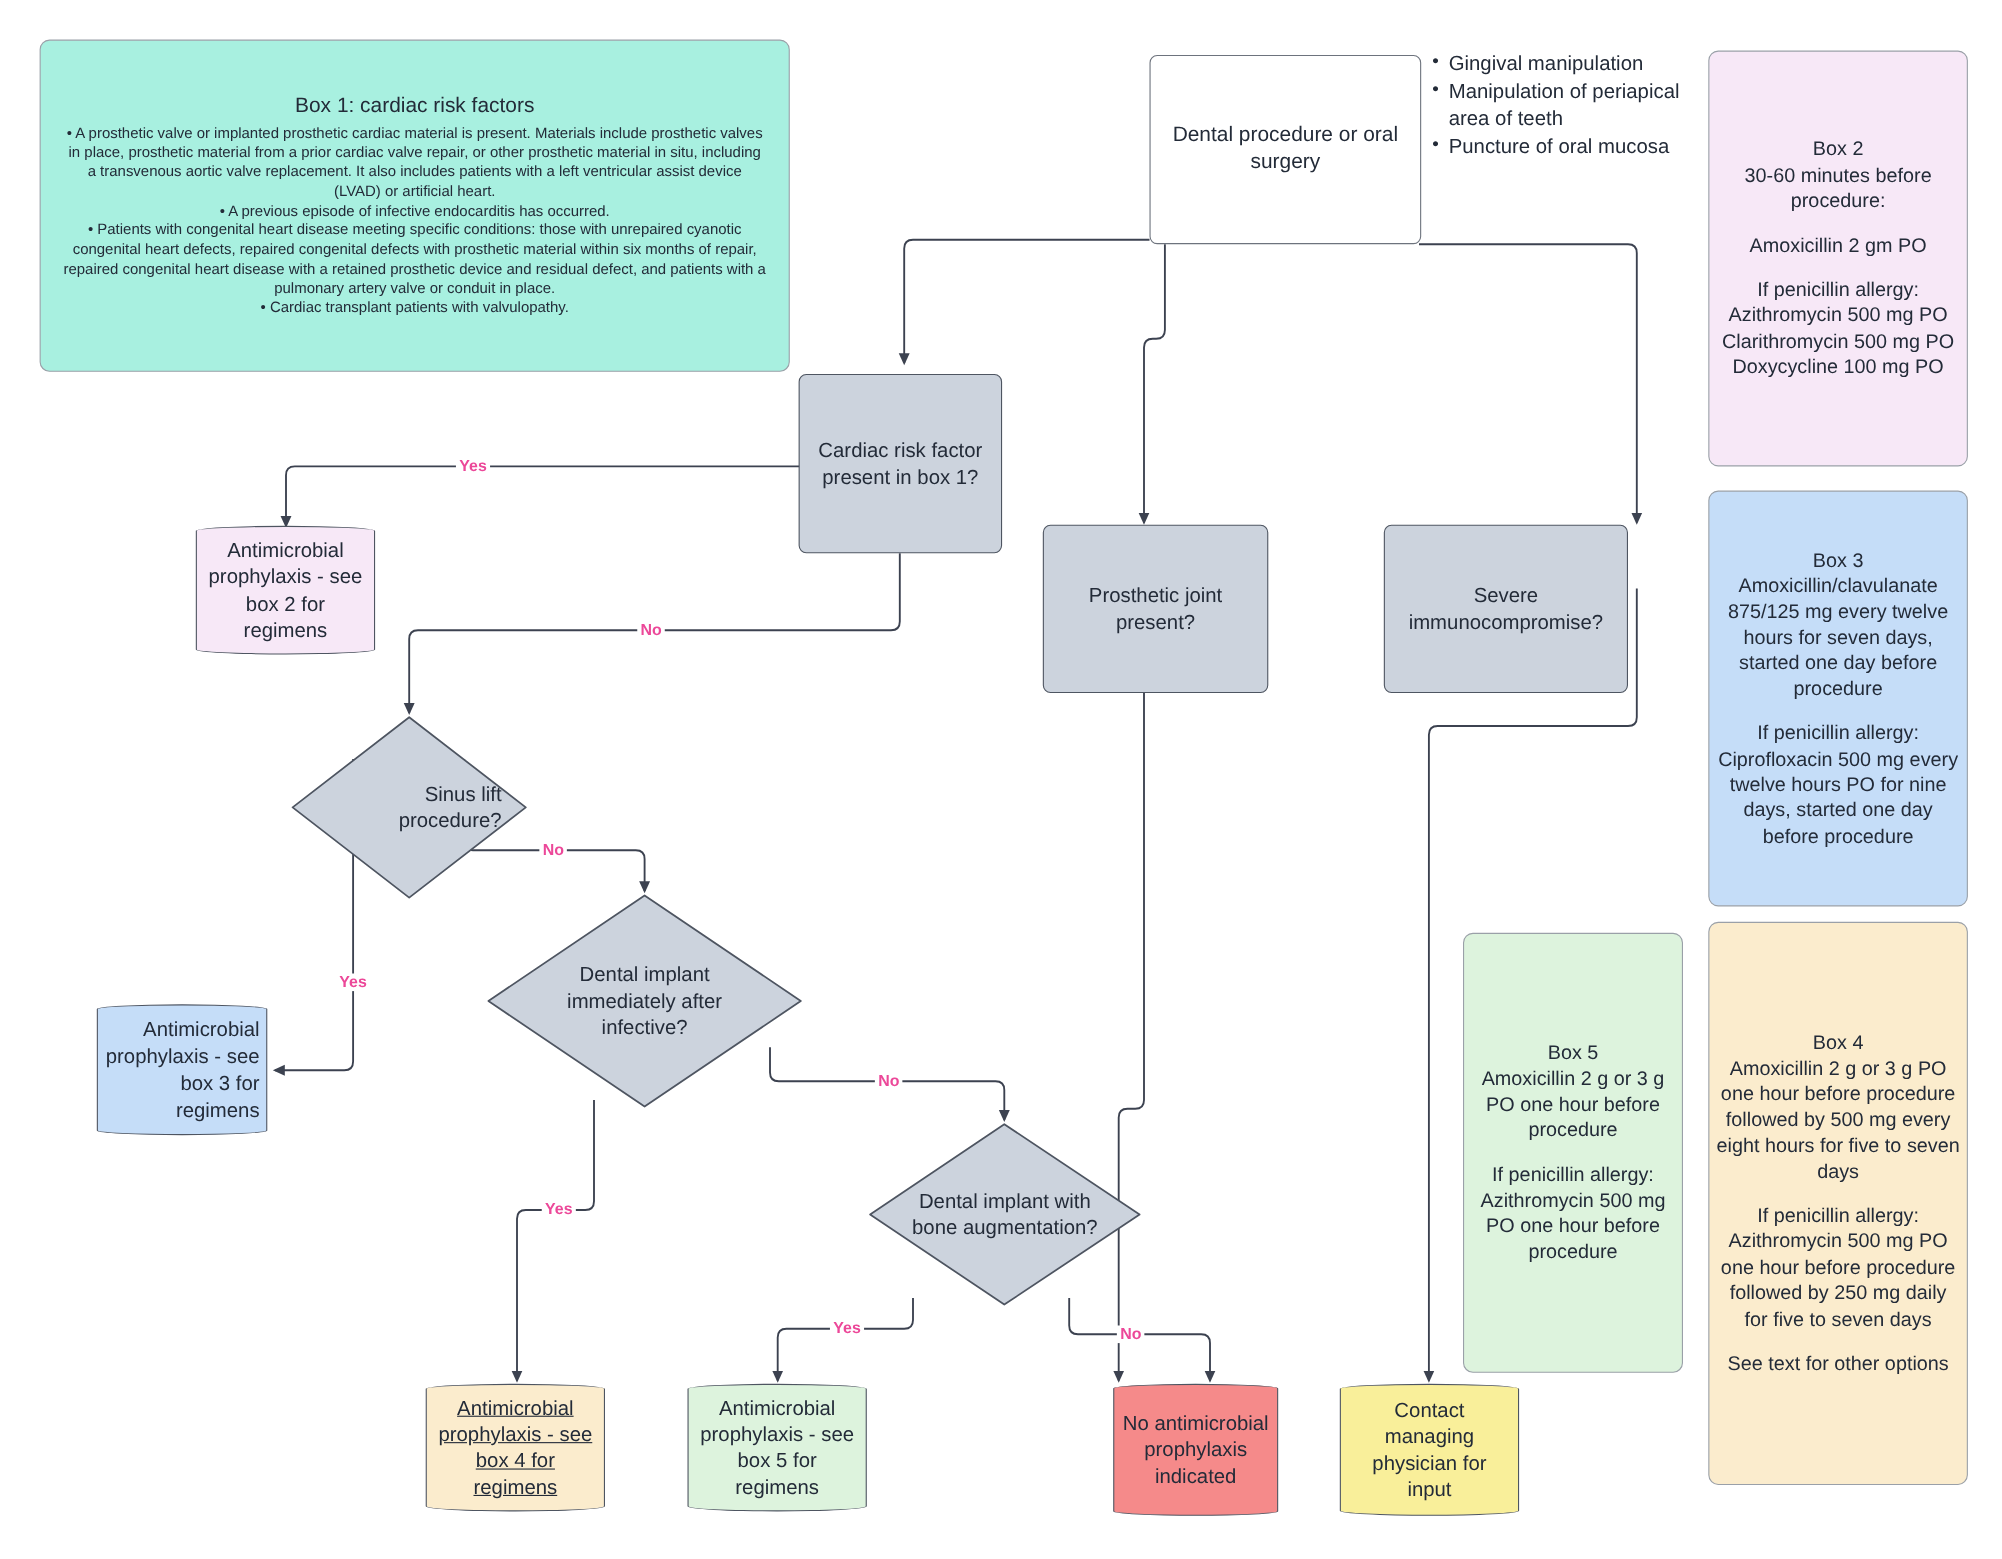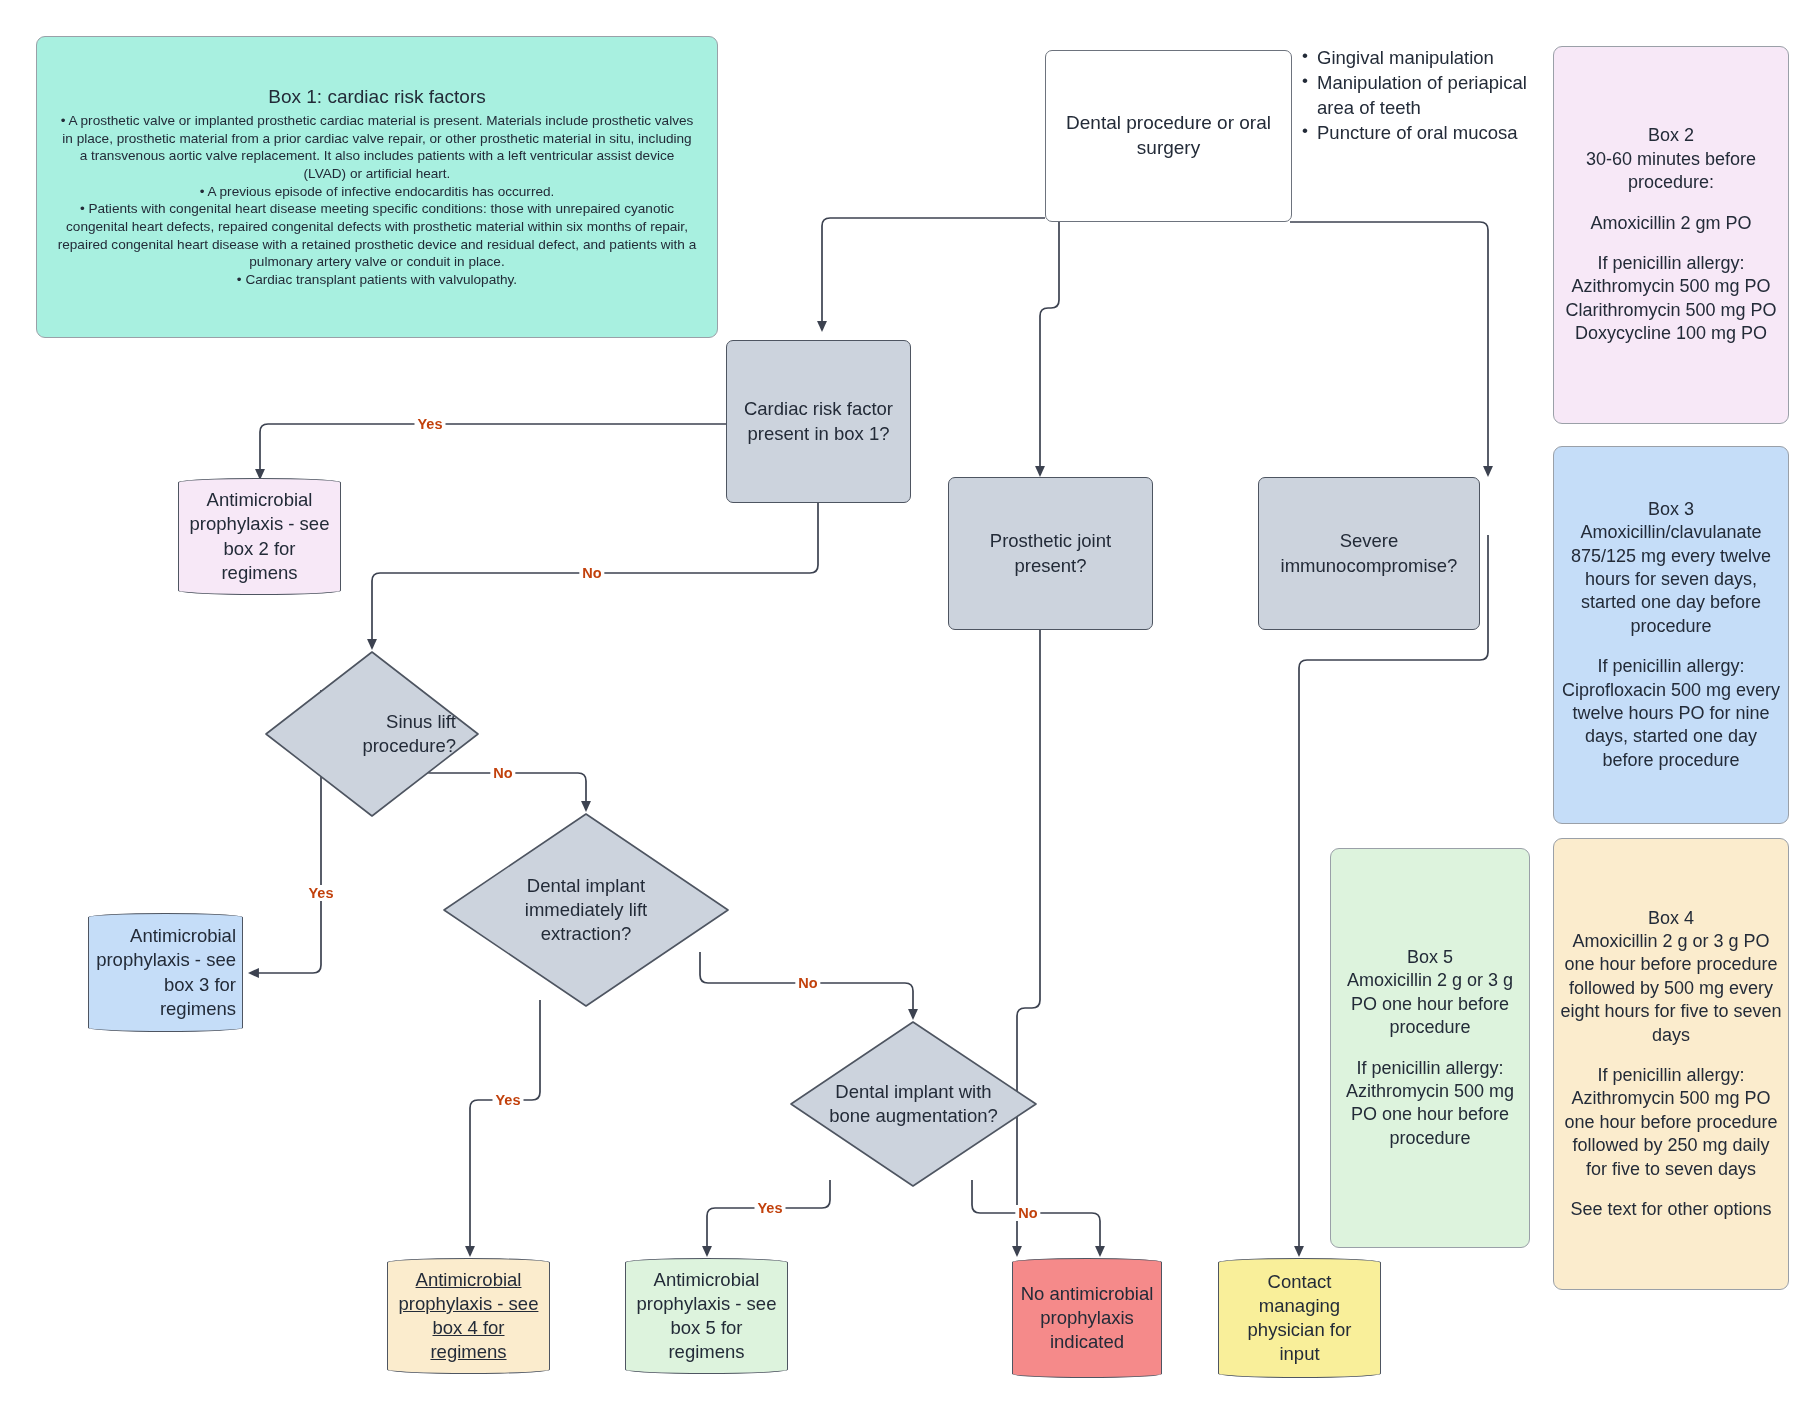--- a/index.html
+++ b/index.html
@@ -72,21 +72,21 @@
 
   .box1 .title{font-size:19px;margin-bottom:2px;display:block;}
   .box1 ul{margin:0;padding:0;list-style:none;}
   .box1 li{margin:0;}
   .box1 li:before{content:"\2022  ";}
 
   .edgelabel{
     position:absolute;
     font-size:14.5px;
     font-weight:bold;
-    color:#c2410c;
+    color:#ec4899;
     background:#ffffff;
     padding:0 3px;
     white-space:nowrap;
     transform:translate(-50%,-50%);
   }
   .noteline{display:block;}
   .blank{display:block;height:0.95em;}
 </style>
 </head>
 <body>
@@ -179,21 +179,21 @@
   <div class="node note" style="left:1553px;top:446px;width:236px;height:378px;background:#c5ddf8;font-size:18px;">
     <div class="inner">
       <span class="noteline">Box 3</span>
       <span class="noteline">Amoxicillin/clavulanate 875/125 mg every twelve hours for seven days, started one day before procedure</span>
       <span class="blank"></span>
       <span class="noteline">If penicillin allergy:</span>
       <span class="noteline">Ciprofloxacin 500 mg every twelve hours PO for nine days, started one day before procedure</span>
     </div>
   </div>
 
-  <div class="node note" style="left:1553px;top:838px;width:236px;height:452px;background:#fbeccd;font-size:18px;">
+  <div class="node note" style="left:1553px;top:838px;width:236px;height:512px;background:#fbeccd;font-size:18px;">
     <div class="inner">
       <span class="noteline">Box 4</span>
       <span class="noteline">Amoxicillin 2 g or 3 g PO one hour before procedure followed by 500 mg every eight hours for five to seven days</span>
       <span class="blank"></span>
       <span class="noteline">If penicillin allergy:</span>
       <span class="noteline">Azithromycin 500 mg PO one hour before procedure followed by 250 mg daily for five to seven days</span>
       <span class="blank"></span>
       <span class="noteline">See text for other options</span>
     </div>
   </div>
@@ -224,21 +224,21 @@
     <svg width="220" height="172" viewBox="0 0 220 172">
       <path d="M 110 4 L 216 86 L 110 168 L 4 86 Z" fill="#ccd3dd" stroke="#4e5561" stroke-width="1.6" stroke-linejoin="round"></path>
     </svg>
     <div class="dlabel" style="font-size:18.5px;padding:0 26px;box-sizing:border-box;text-align:right;">Sinus lift procedure?</div>
   </div>
 
   <div class="diamond-wrap" style="left:440px;top:810px;width:292px;height:200px;">
     <svg width="292" height="200" viewBox="0 0 292 200">
       <path d="M 146 4 L 288 100 L 146 196 L 4 100 Z" fill="#ccd3dd" stroke="#4e5561" stroke-width="1.6" stroke-linejoin="round"></path>
     </svg>
-    <div class="dlabel" style="font-size:18.5px;padding:0 42px;box-sizing:border-box;">Dental implant immediately lift extraction?</div>
+    <div class="dlabel" style="font-size:18.5px;padding:0 42px;box-sizing:border-box;">Dental implant immediately after infective?</div>
   </div>
 
   <div class="diamond-wrap" style="left:787px;top:1018px;width:253px;height:172px;">
     <svg width="253" height="172" viewBox="0 0 253 172">
       <path d="M 126 4 L 249 86 L 126 168 L 4 86 Z" fill="#ccd3dd" stroke="#4e5561" stroke-width="1.6" stroke-linejoin="round"></path>
     </svg>
     <div class="dlabel" style="font-size:18.5px;padding:0 34px;box-sizing:border-box;">Dental implant with bone augmentation?</div>
   </div>
 
   <div class="node stadium" style="left:178px;top:478px;width:163px;height:117px;background:#f7e8f7;font-size:18.5px;">

